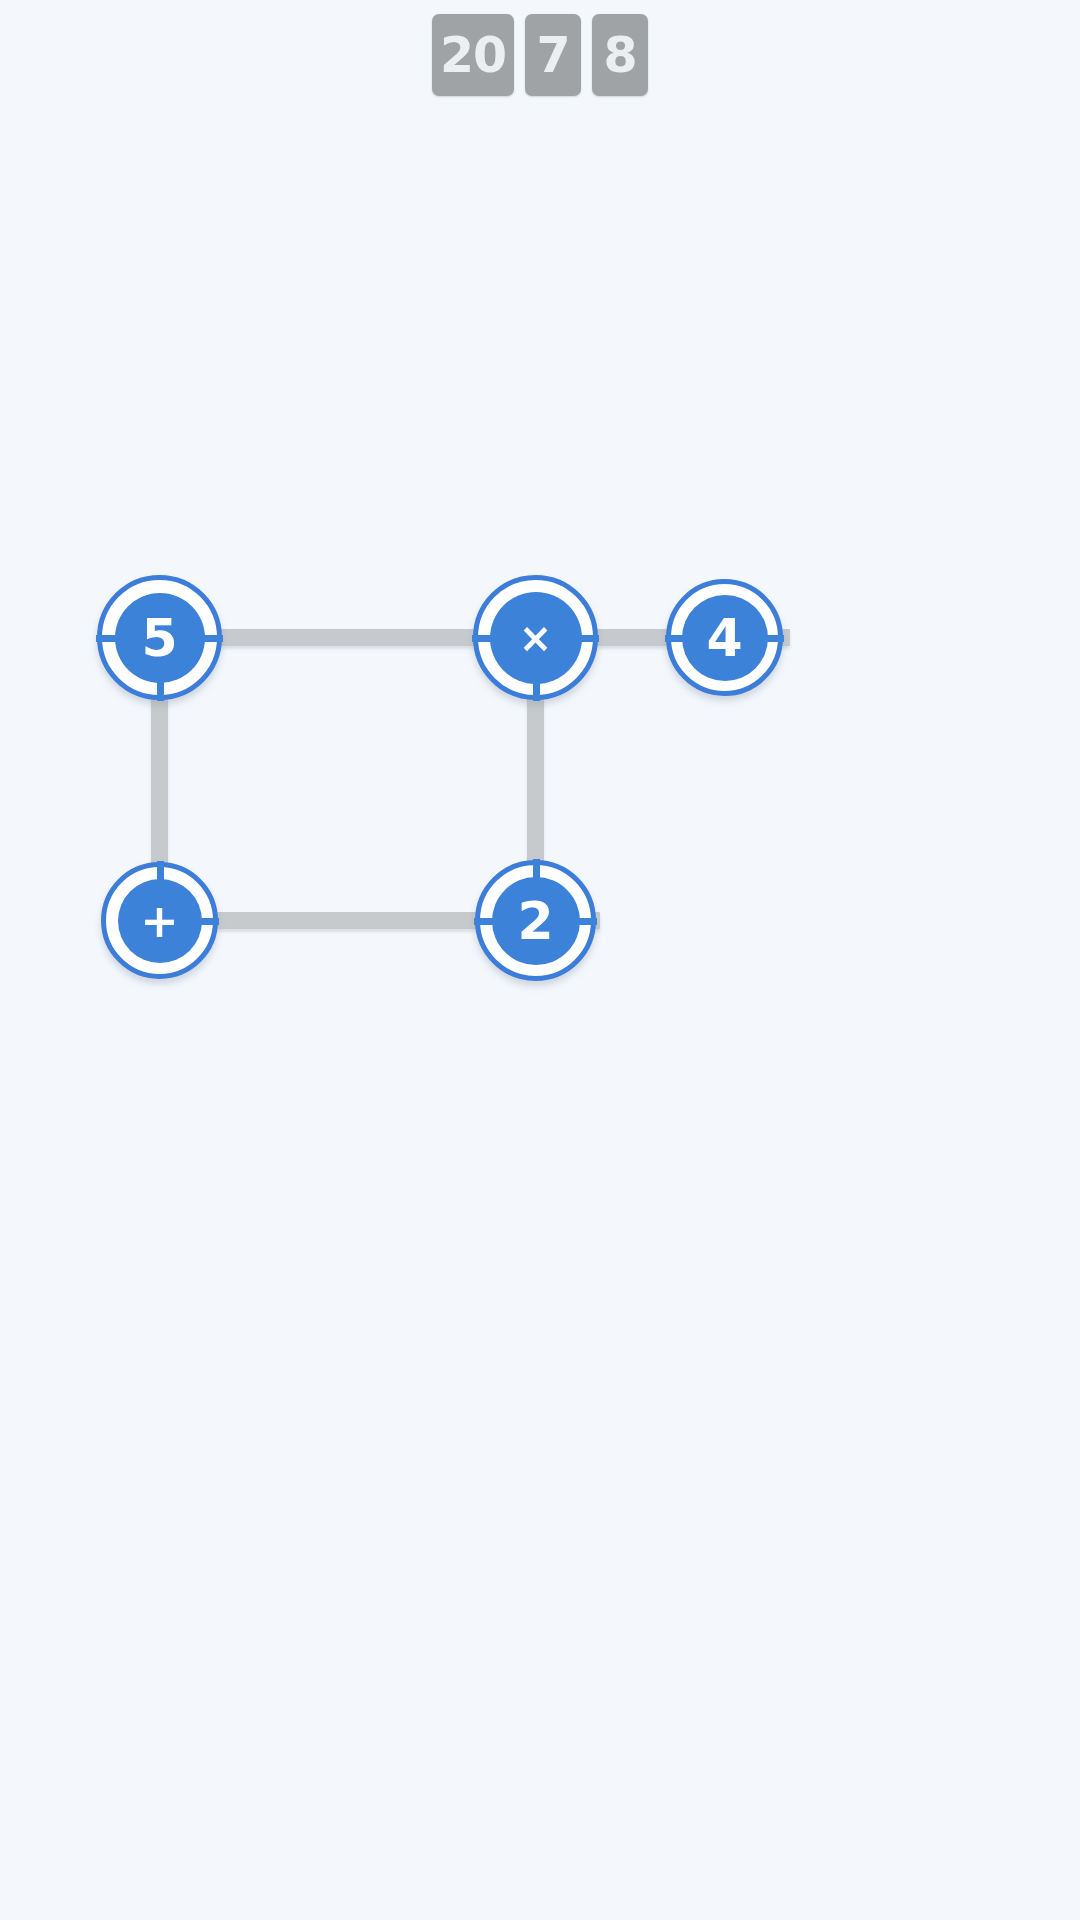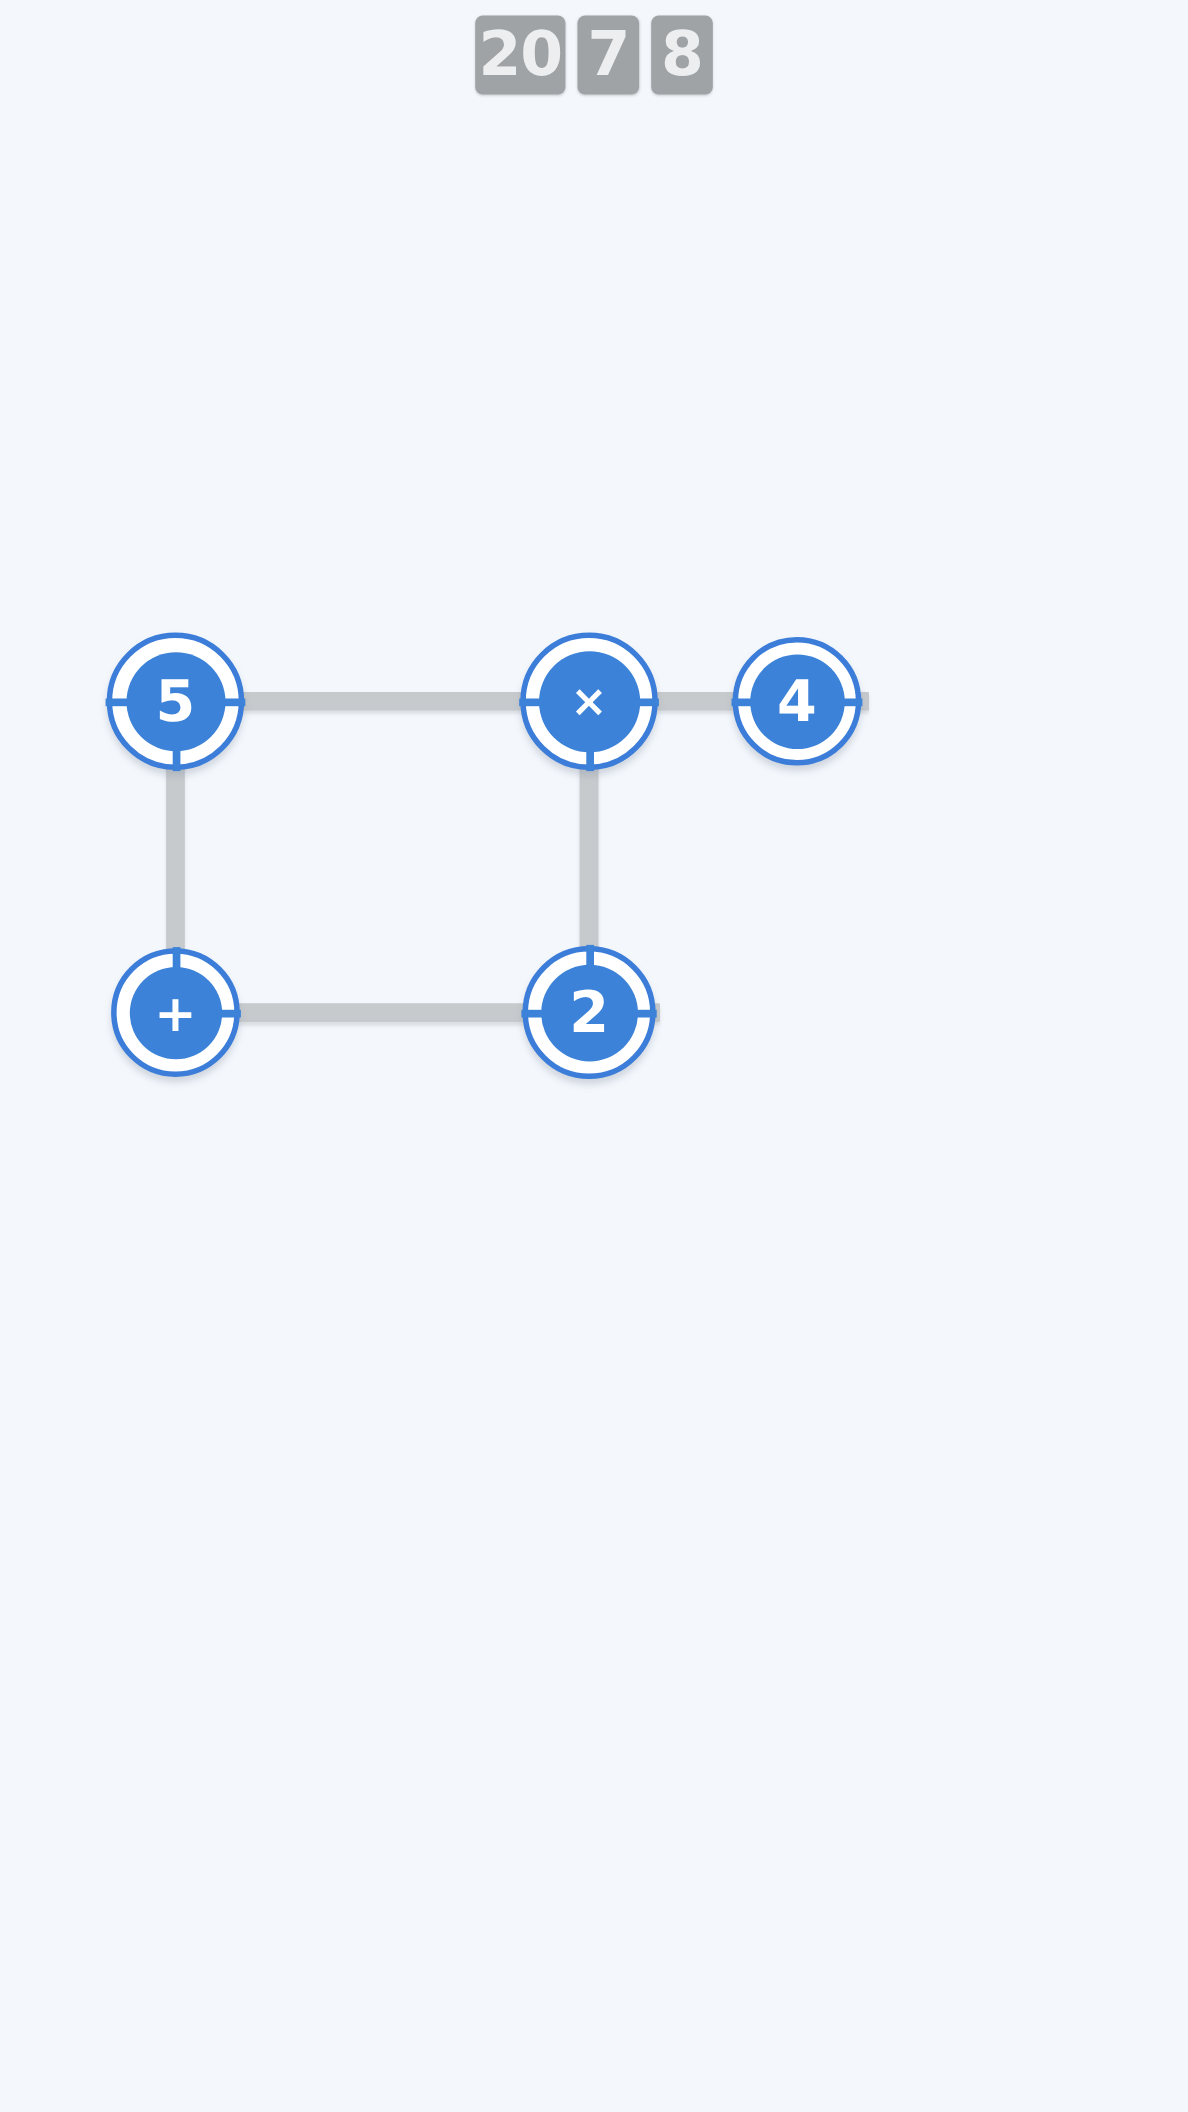--- a/index.html
+++ b/index.html
@@ -24,29 +24,29 @@
     width: 1080px;
     display: flex;
     justify-content: center;
     align-items: flex-start;
     gap: 11px;
     pointer-events: none;
   }
   .target-tile {
     background: #9fa3a6;
     border-radius: 7px;
-    height: 72px;
+    height: 82px;
     min-width: 56px;
     padding: 0 3px;
     box-sizing: border-box;
     display: flex;
     align-items: center;
     justify-content: center;
     color: #eceef0;
-    font-size: 56px;
+    font-size: 49px;
     font-weight: bold;
     letter-spacing: -1px;
     line-height: 1;
     box-shadow: 0 1px 2px rgba(120,126,132,0.30);
   }
   .target-tile.wide { min-width: 82px; }
 
   
   #board {
     position: absolute;

